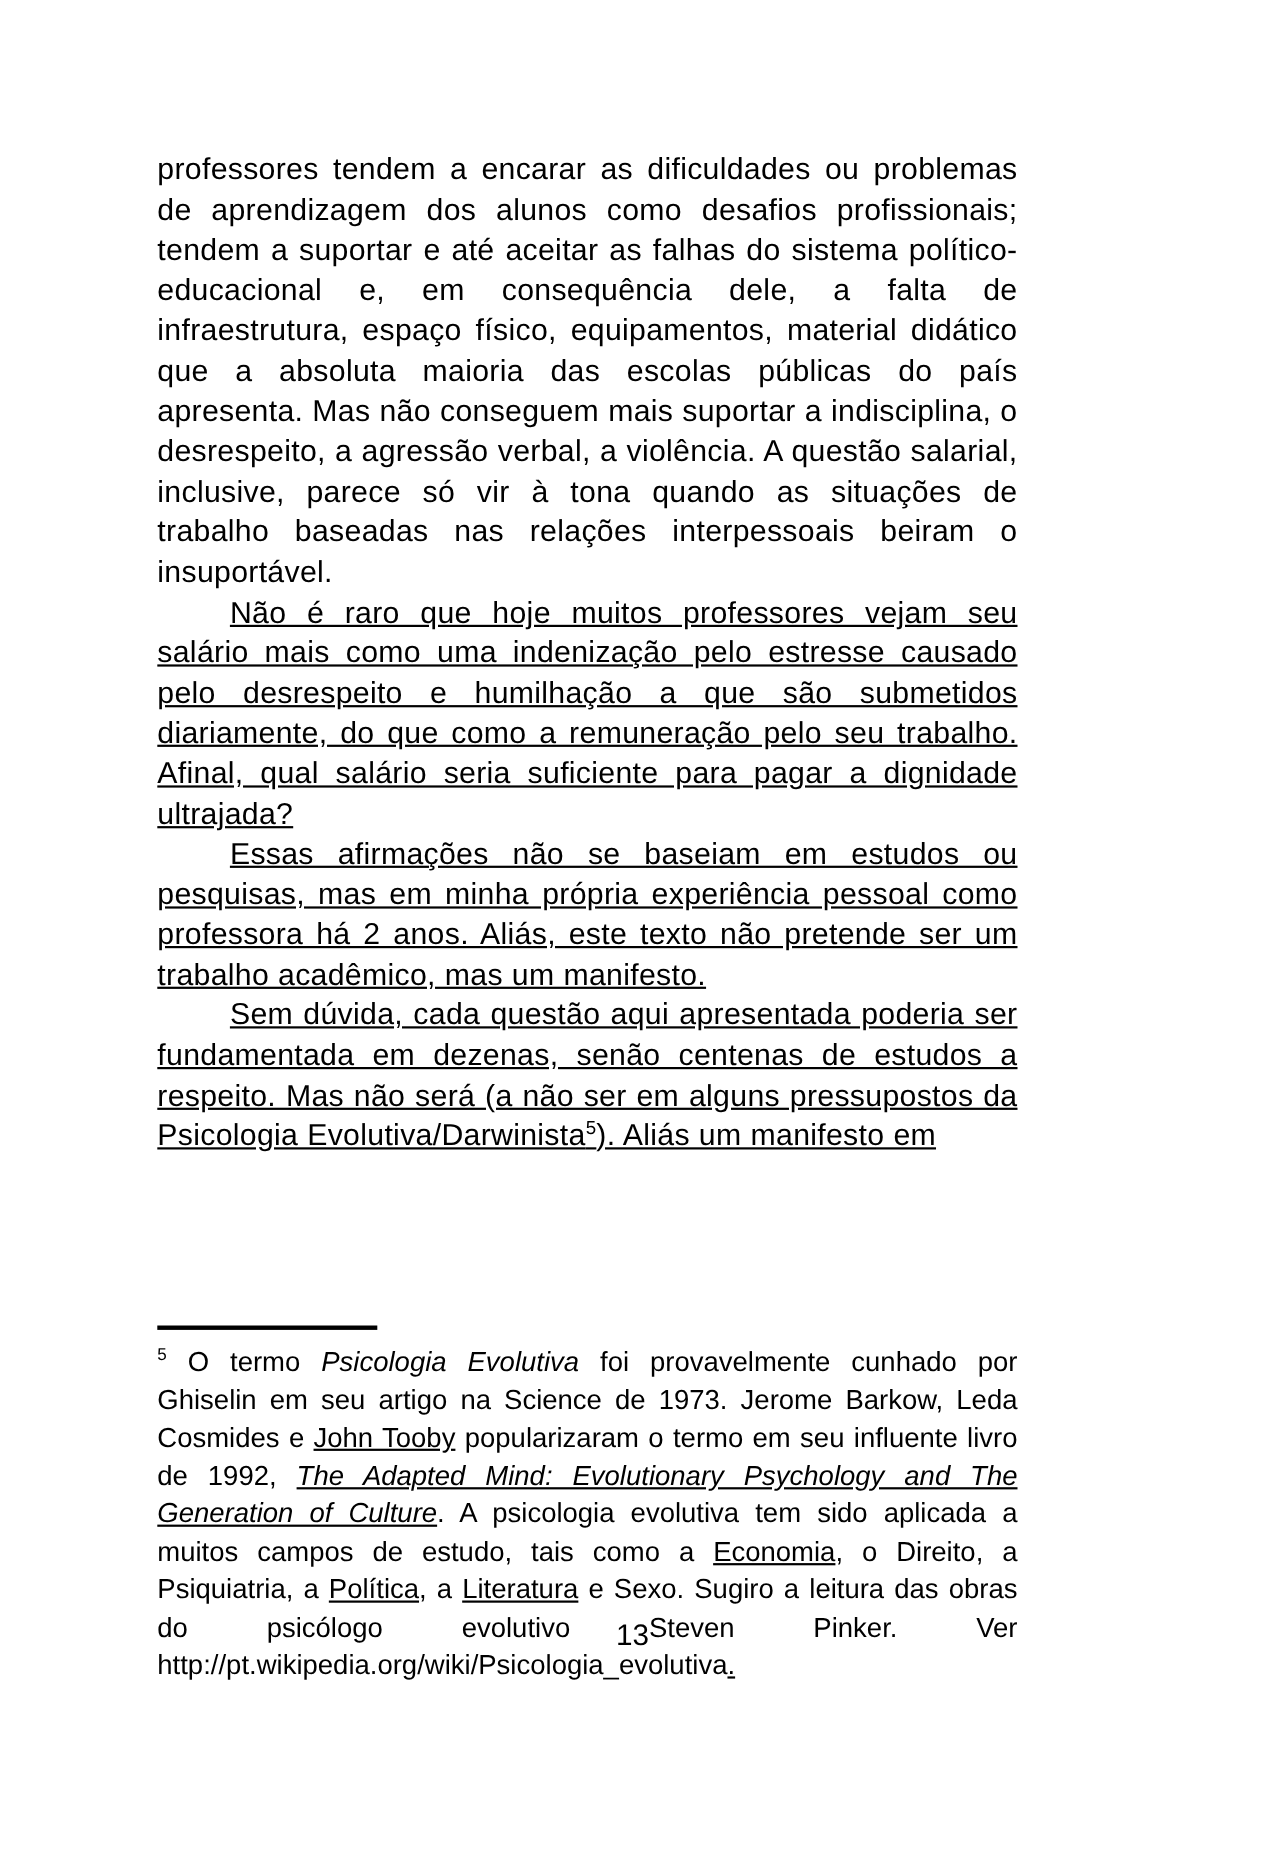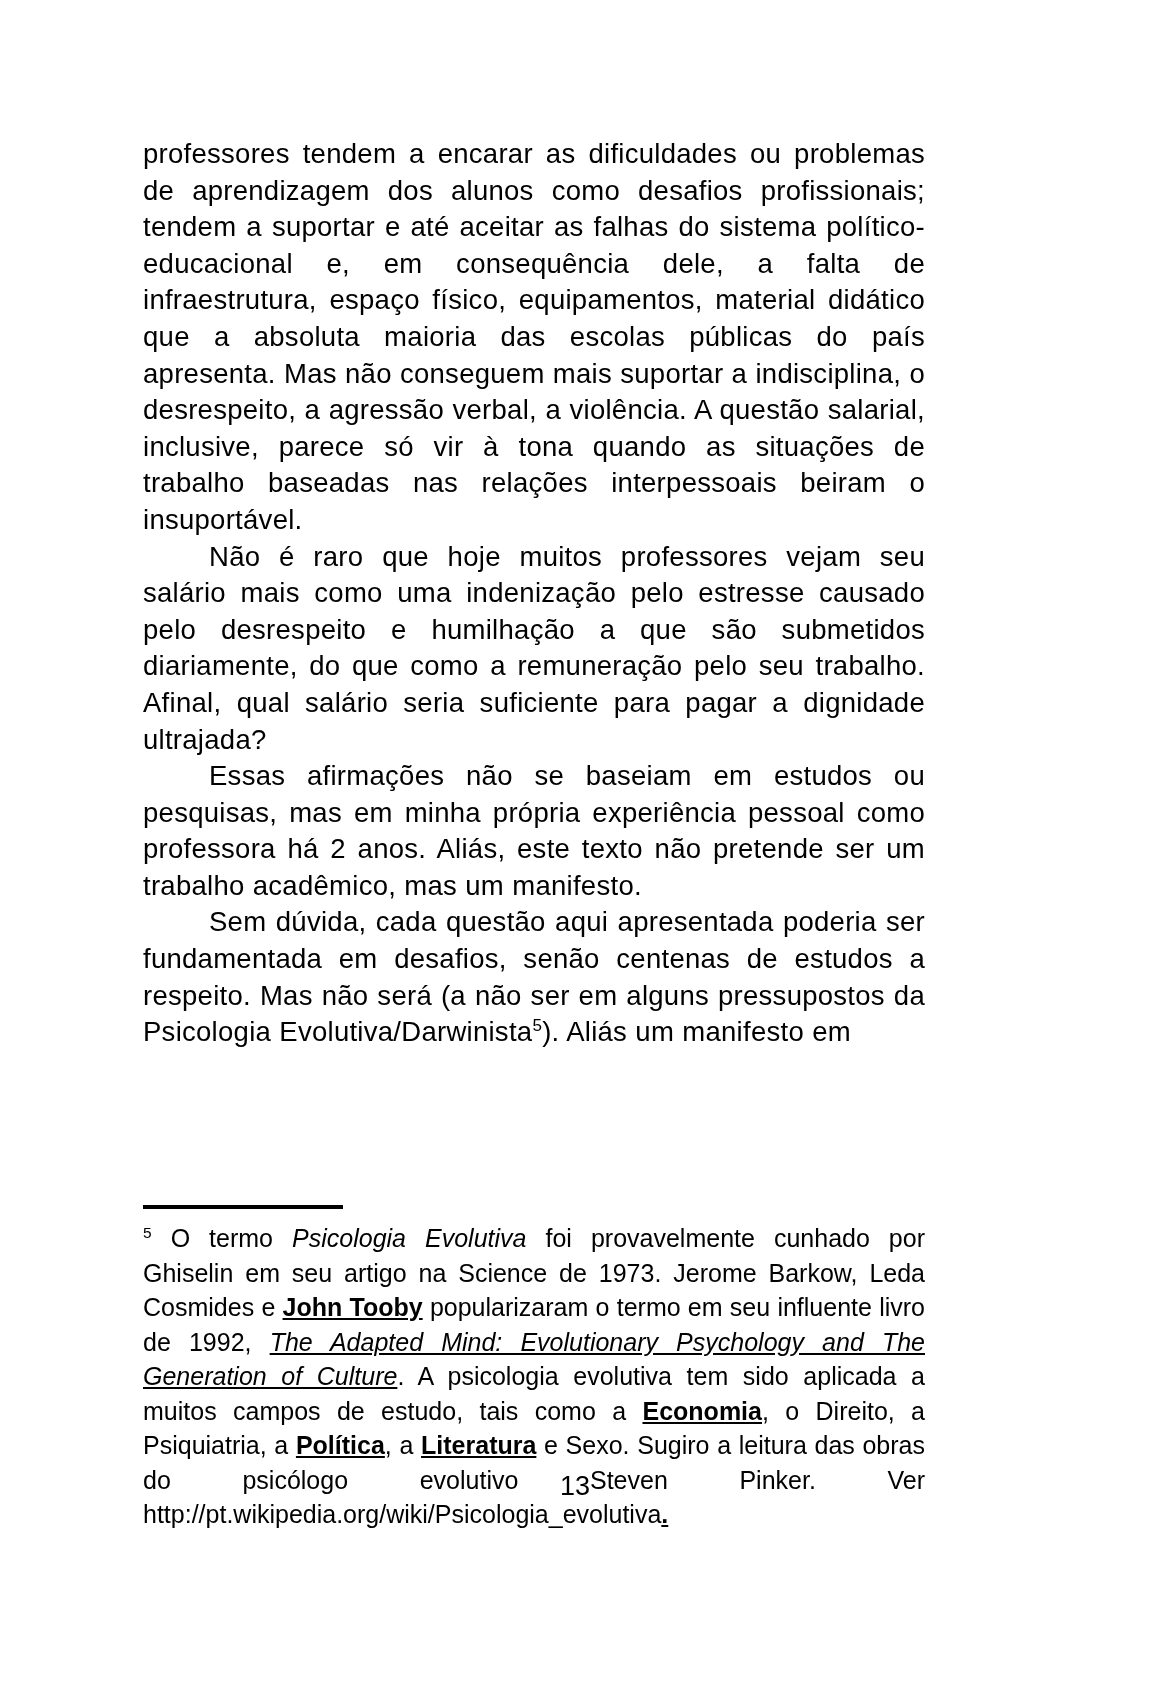--- a/index.html
+++ b/index.html
@@ -28,20 +28,21 @@
     margin: 0;
     font-size: 27.5px;
     line-height: 36.6px;
     text-align: justify;
     text-justify: inter-word;
     letter-spacing: 0.01em;
     word-spacing: 0.01em;
   }
   .body-par.indent {
     text-indent: 66px;
+    text-decoration: underline;
   }
   .body-par + .body-par {
     margin-top: 0;
   }
   sup.fn-ref {
     font-size: 0.62em;
     vertical-align: super;
     line-height: 0;
   }
   .footnote-wrap {
@@ -62,21 +63,21 @@
     line-height: 34.5px;
     text-align: justify;
     text-justify: inter-word;
   }
   .footnote sup {
     font-size: 0.62em;
     vertical-align: super;
     line-height: 0;
   }
   .bi { font-weight: normal; font-style: italic; }
-  .u  { text-decoration: underline; font-weight: bold; }
+  .u  { text-decoration: underline; }
   .iu { font-style: italic; text-decoration: underline; margin-top: 36px; }
   .pagenum {
     position: absolute;
     left: 0;
     top: 1470px;
     width: 1150px;
     text-align: center;
     font-size: 27px;
     line-height: 32px;
   }
@@ -87,21 +88,21 @@
 <div class="page">
 
   <div class="content">
 
     <p class="body-par">professores tendem a encarar as dificuldades ou problemas de aprendizagem dos alunos como desafios profissionais; tendem a suportar e até aceitar as falhas do sistema político-educacional e, em consequência dele, a falta de infraestrutura, espaço físico, equipamentos, material didático que a absoluta maioria das escolas públicas do país apresenta. Mas não conseguem mais suportar a indisciplina, o desrespeito, a agressão verbal, a violência. A questão salarial, inclusive, parece só vir à tona quando as situações de trabalho baseadas nas relações interpessoais beiram o insuportável.</p>
 
     <p class="body-par indent">Não é raro que hoje muitos professores vejam seu salário mais como uma indenização pelo estresse causado pelo desrespeito e humilhação a que são submetidos diariamente, do que como a remuneração pelo seu trabalho. Afinal, qual salário seria suficiente para pagar a dignidade ultrajada?</p>
 
     <p class="body-par indent">Essas afirmações não se baseiam em estudos ou pesquisas, mas em minha própria experiência pessoal como professora há 2 anos. Aliás, este texto não pretende ser um trabalho acadêmico, mas um manifesto.</p>
 
-    <p class="body-par indent"><span>Sem dúvida, cada questão aqui apresentada poderia ser fundamentada em desafios, senão centenas de estudos a respeito. Mas não será (a não ser em alguns pressupostos da Psicologia Evolutiva/Darwinista</span><sup class="fn-ref">5</sup><span>). Aliás um manifesto em</span></p>
+    <p class="body-par indent"><span>Sem dúvida, cada questão aqui apresentada poderia ser fundamentada em dezenas, senão centenas de estudos a respeito. Mas não será (a não ser em alguns pressupostos da Psicologia Evolutiva/Darwinista</span><sup class="fn-ref">5</sup><span>). Aliás um manifesto em</span></p>
 
   </div>
 
   <div class="footnote-wrap">
     <div class="footnote-rule"></div>
     <p class="footnote"><sup>5</sup><span id="footnote-body"><span> O termo </span><span class="bi">Psicologia Evolutiva</span><span> foi provavelmente cunhado por Ghiselin em seu artigo na Science de 1973. Jerome Barkow, Leda Cosmides e </span><span class="u">John Tooby</span><span> popularizaram o termo em seu influente livro de 1992, </span><span class="iu">The Adapted Mind: Evolutionary Psychology and The Generation of Culture</span><span>. A psicologia evolutiva tem sido aplicada a muitos campos de estudo, tais como a </span><span class="u">Economia</span><span>, o Direito, a Psiquiatria, a </span><span class="u">Política</span><span>, a </span><span class="u">Literatura</span><span> e Sexo. Sugiro a leitura das obras do psicólogo evolutivo Steven Pinker. Ver </span><span>http://pt.wikipedia.org/wiki/Psicologia_evolutiva</span><span class="u">.</span></span></p>
   </div>
 
   <div class="pagenum">13</div>
 

